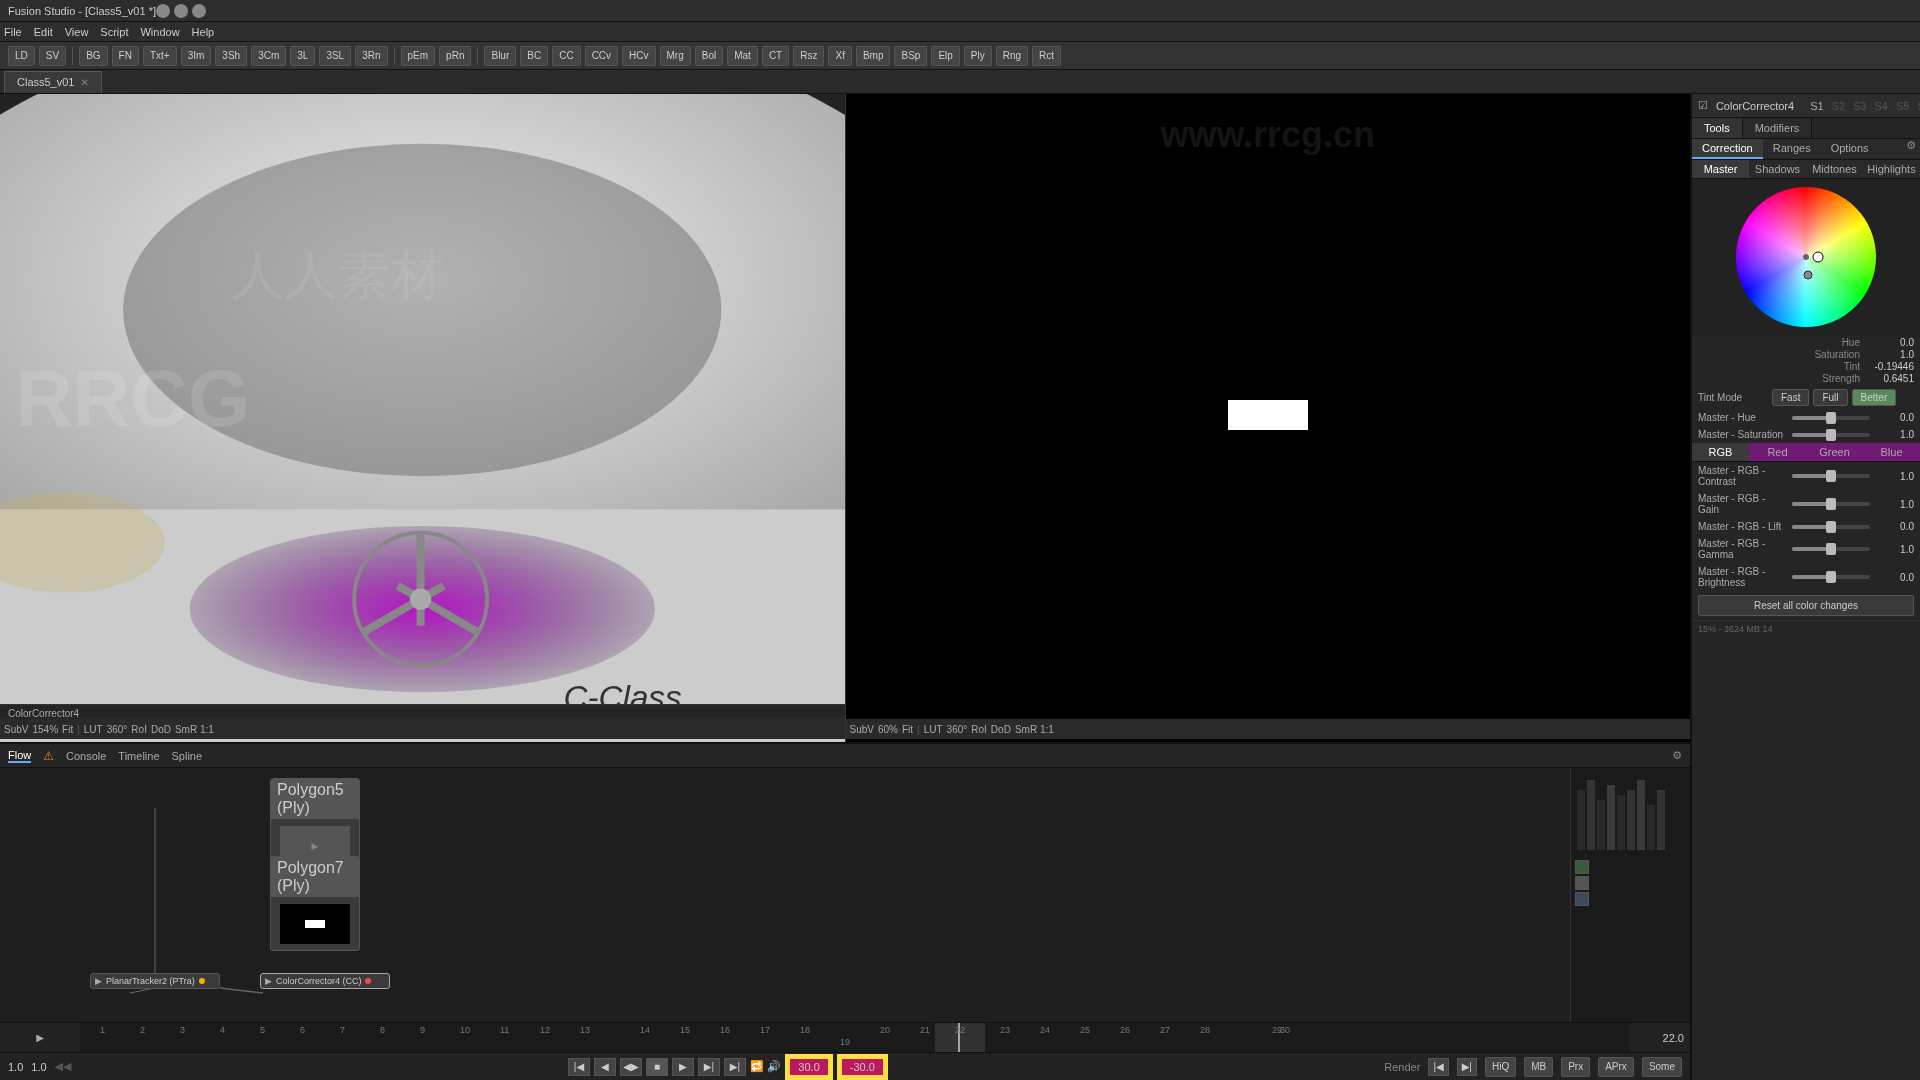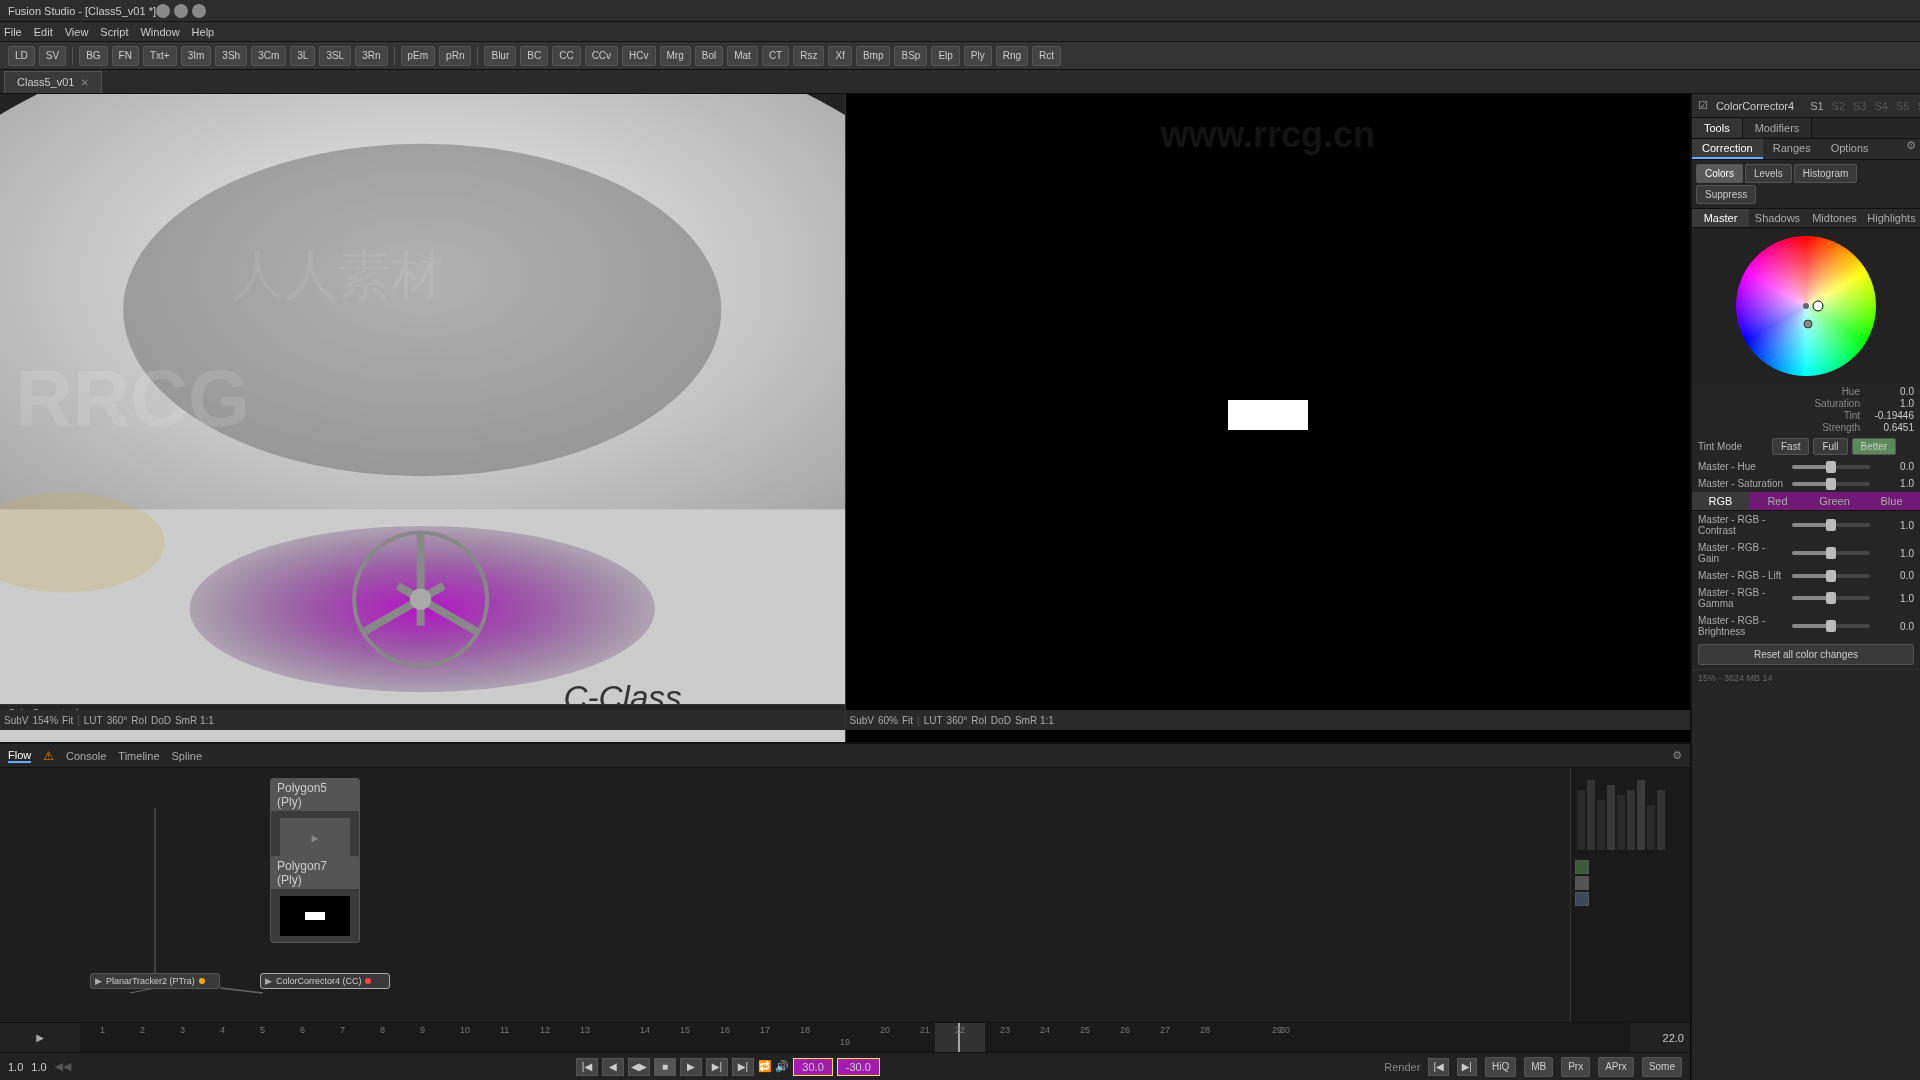--- a/index.html
+++ b/index.html
@@ -29,21 +29,21 @@
 
     
     #main { display: flex; height: calc(1080px - 22px - 20px - 28px - 24px); }
 
     
     #viewers { flex: 1; display: flex; flex-direction: column; }
     #viewer-row { display: flex; flex: 1; }
     #viewer-left { flex: 1; background: #000; position: relative; border-right: 1px solid #333; }
     #viewer-right { flex: 1; background: #000; position: relative; }
 
-    .viewer-controls { position: absolute; bottom: 12px; left: 0; right: 0; height: 20px; background: #2a2a2a; display: flex; align-items: center; padding: 0 4px; gap: 4px; font-size: 10px; color: #aaa; }
+    .viewer-controls { position: absolute; bottom: 3px; left: 0; right: 0; height: 20px; background: #2a2a2a; display: flex; align-items: center; padding: 0 4px; gap: 4px; font-size: 10px; color: #aaa; }
     .viewer-label { position: absolute; bottom: 20px; left: 0; right: 0; height: 18px; background: #252525; display: flex; align-items: center; padding: 0 8px; font-size: 10px; color: #aaa; border-top: 1px solid #333; }
     .car-display { width: 100%; height: 100%; background: #111; display: flex; align-items: center; justify-content: center; }
 
     
     #node-area { height: 280px; background: #1e1e1e; border-top: 2px solid #111; position: relative; }
     #node-toolbar { height: 24px; background: #252525; display: flex; align-items: center; padding: 0 8px; gap: 12px; font-size: 11px; color: #aaa; border-bottom: 1px solid #111; }
     .node-tab { cursor: pointer; color: #aaa; }
     .node-tab.active { color: #fff; border-bottom: 2px solid #6af; }
 
     
@@ -89,32 +89,32 @@
     .tint-btn.active { background: #5a8a5a; }
 
     
     #rgb-tabs { display: flex; border-bottom: 1px solid #111; background: #701a75; }
     .rgb-tab { padding: 3px 0; font-size: 11px; cursor: pointer; color: #aaa; flex: 1; text-align: center; }
     .rgb-tab.active { color: #fff; background: #3a3a3a; }
 
     
     .node-box { position: absolute; background: #3a3a3a; border: 1px solid #555; border-radius: 3px; padding: 4px; font-size: 10px; color: #ccc; cursor: move; }
     .node-box.selected { border-color: #aaa; }
-    .node-title { background: #555; margin: -4px -4px 7px -4px; padding: 2px 6px; font-size: 12px; border-radius: 2px 2px 0 0; }
+    .node-title { background: #555; margin: -4px -4px 7px -4px; padding: 2px 6px; font-size: 16px; border-radius: 2px 2px 0 0; }
 
     
     .reset-btn { margin: 4px 6px; padding: 4px; background: #3a3a3a; border: 1px solid #555; color: #ccc; font-size: 10px; cursor: pointer; border-radius: 2px; text-align: center; }
 
     
     .white-rect { position: absolute; top: 50%; left: 50%; transform: translate(-50%, -60%); width: 80px; height: 30px; background: white; }
 
     
     #bottom-row { height: 28px; background: #222; display: flex; align-items: center; gap: 8px; padding: 0 8px; border-top: 1px solid #111; }
     .bottom-val { color: #ccc; font-size: 11px; }
-    .time-display { background: #a21caf; border: 1px solid #fde047; padding: 2px 8px; color: #ccc; font-size: 11px; }
+    .time-display { background: #be185d; border: 5px solid #fde047; padding: 2px 8px; color: #ccc; font-size: 11px; }
 
     
     #panel-content { flex: 1; overflow-y: auto; overflow-x: hidden; }
     #panel-content::-webkit-scrollbar { width: 6px; }
     #panel-content::-webkit-scrollbar-track { background: #1a1a1a; }
     #panel-content::-webkit-scrollbar-thumb { background: #555; }
 
     
     .wheel-wrapper { position: relative; width: 140px; height: 140px; margin: 0 auto; }
 
@@ -447,26 +447,20 @@
     <div id="panel-content">
 
       <div id="correction-tabs">
         <div class="corr-tab active">Correction</div>
         <div class="corr-tab">Ranges</div>
         <div class="corr-tab">Options</div>
         <span style="flex:1;background:#2a2a2a;"></span>
         <span style="color:#888;padding:0 4px;cursor:pointer;background:#2a2a2a;">⚙</span>
       </div>
 
-      <div id="color-buttons">
-        <button class="color-btn active">Colors</button>
-        <button class="color-btn">Levels</button>
-        <button class="color-btn">Histogram</button>
-        <button class="color-btn">Suppress</button>
-      </div>
 
       <div id="range-buttons">
         <div class="range-btn active">Master</div>
         <div class="range-btn">Shadows</div>
         <div class="range-btn">Midtones</div>
         <div class="range-btn">Highlights</div>
       </div>
 
       <div id="color-wheel-container">
         <div class="wheel-wrapper">

